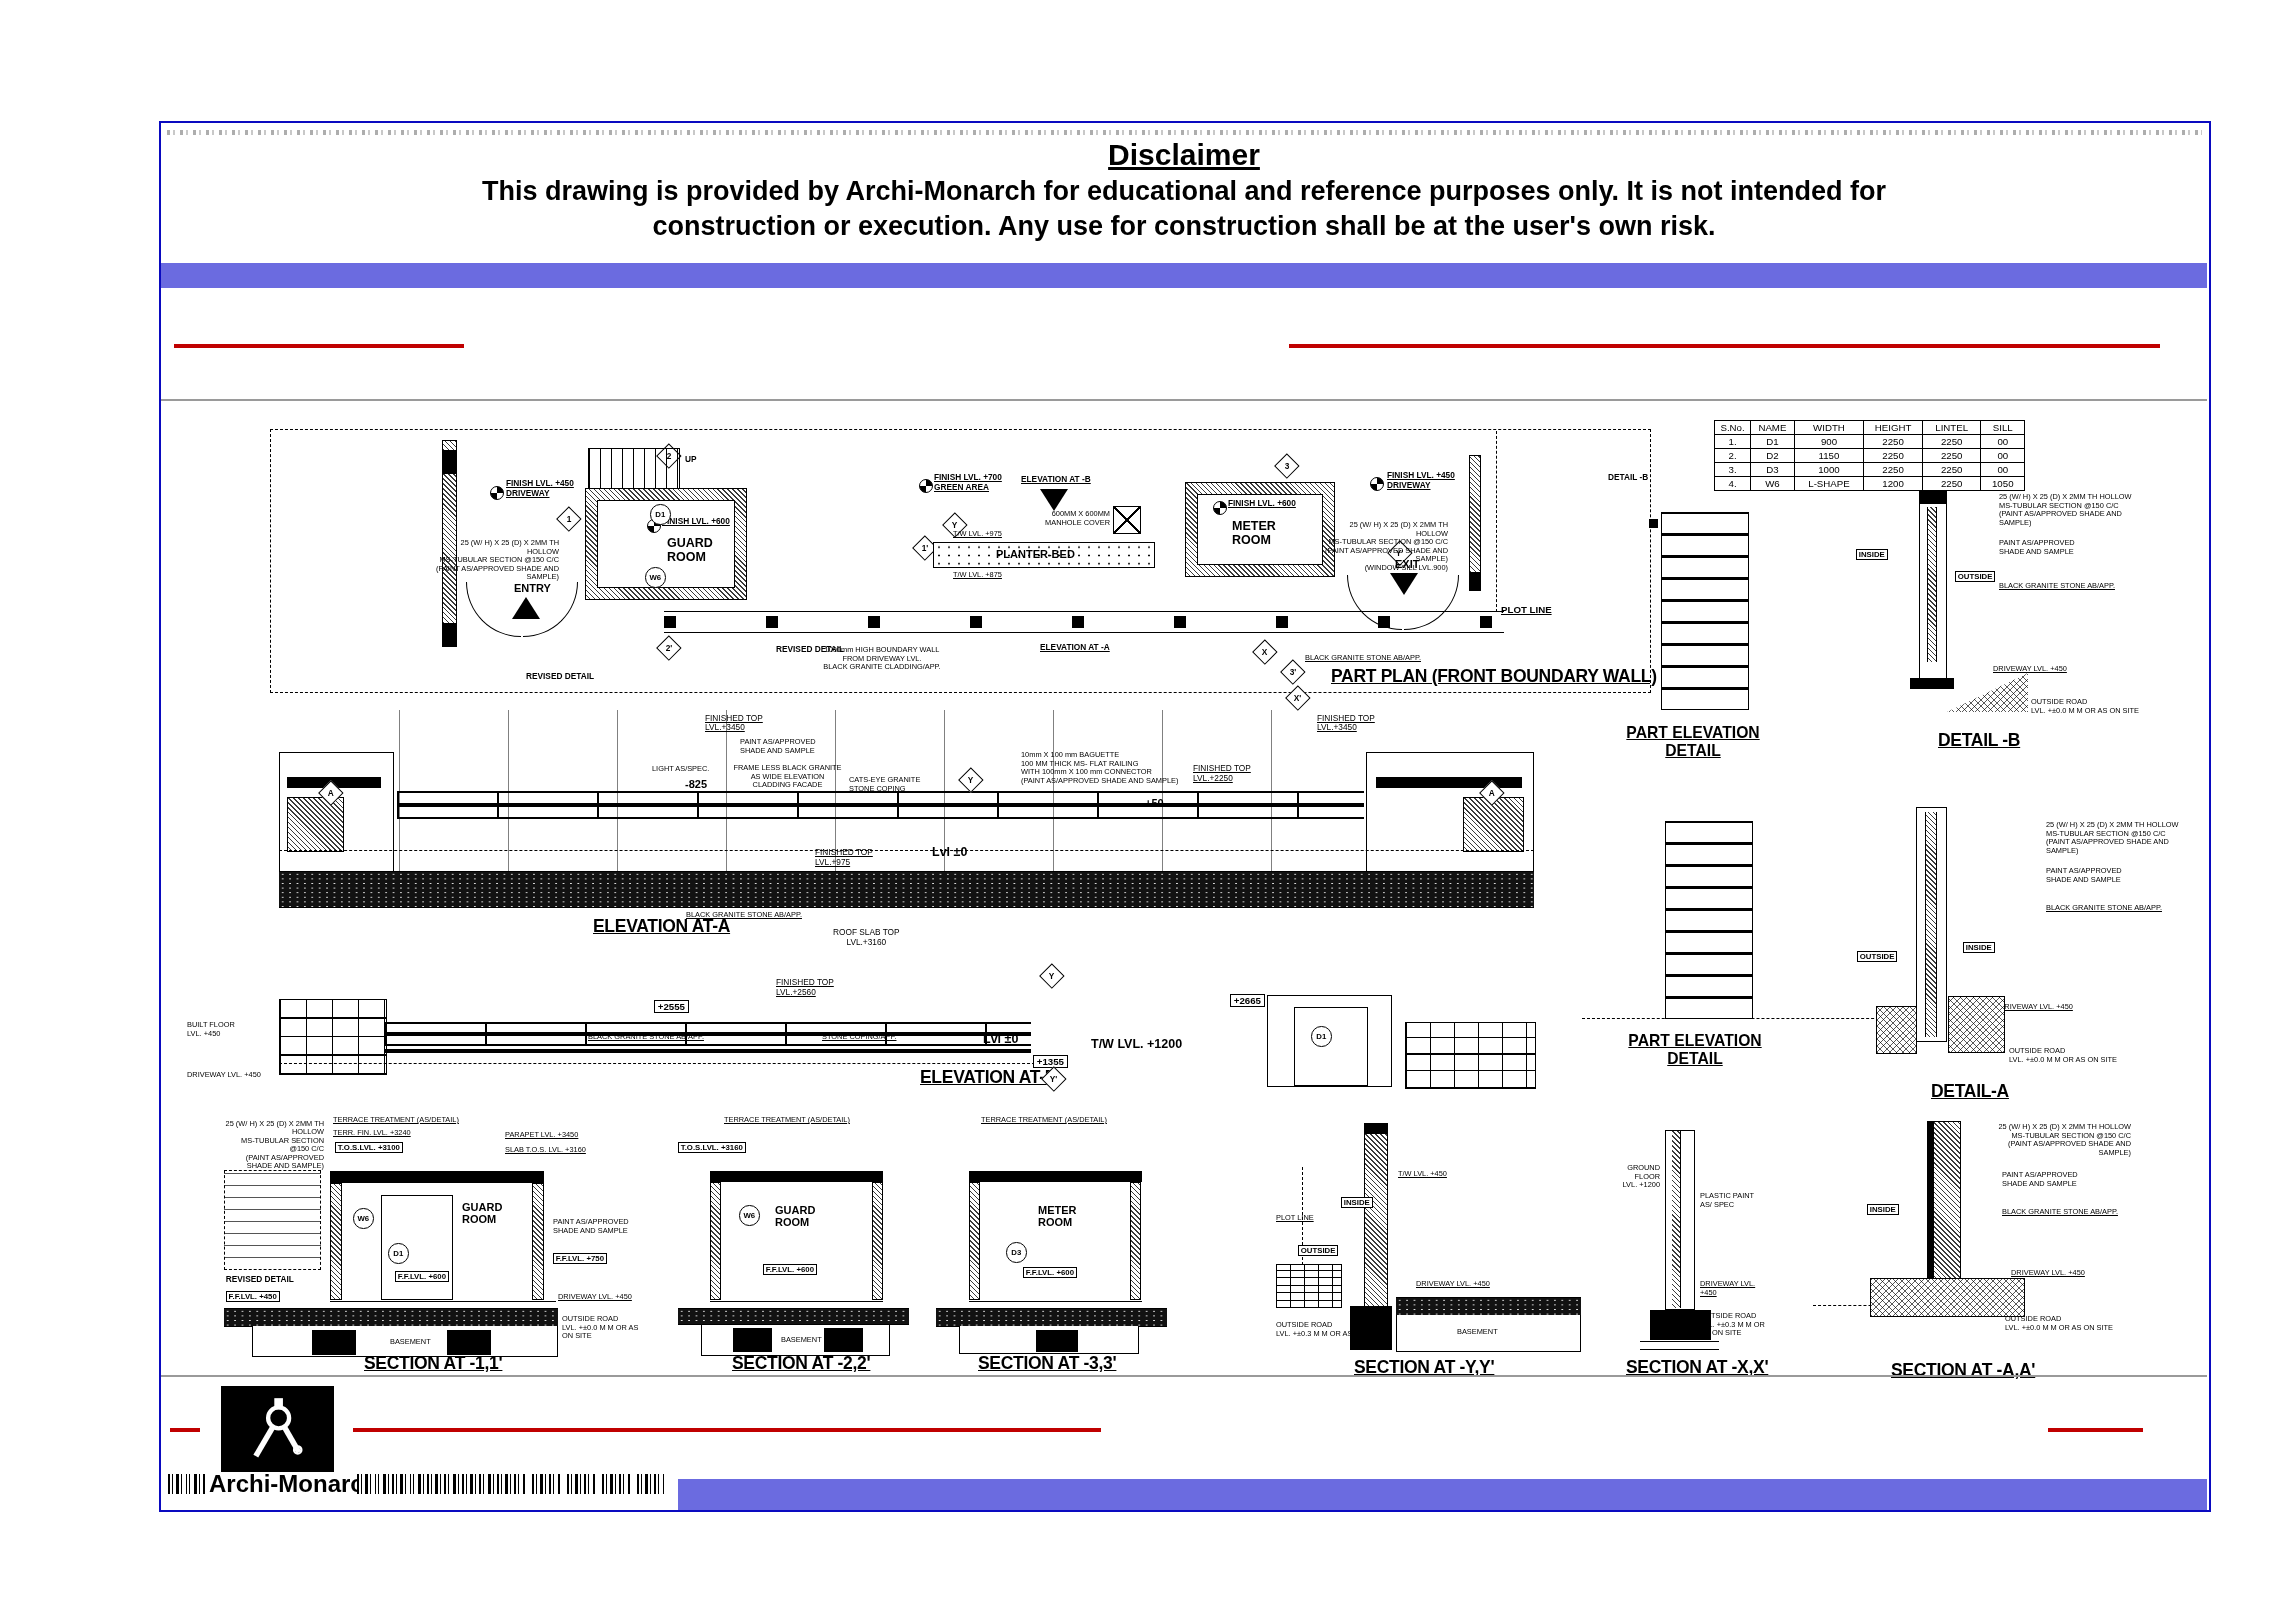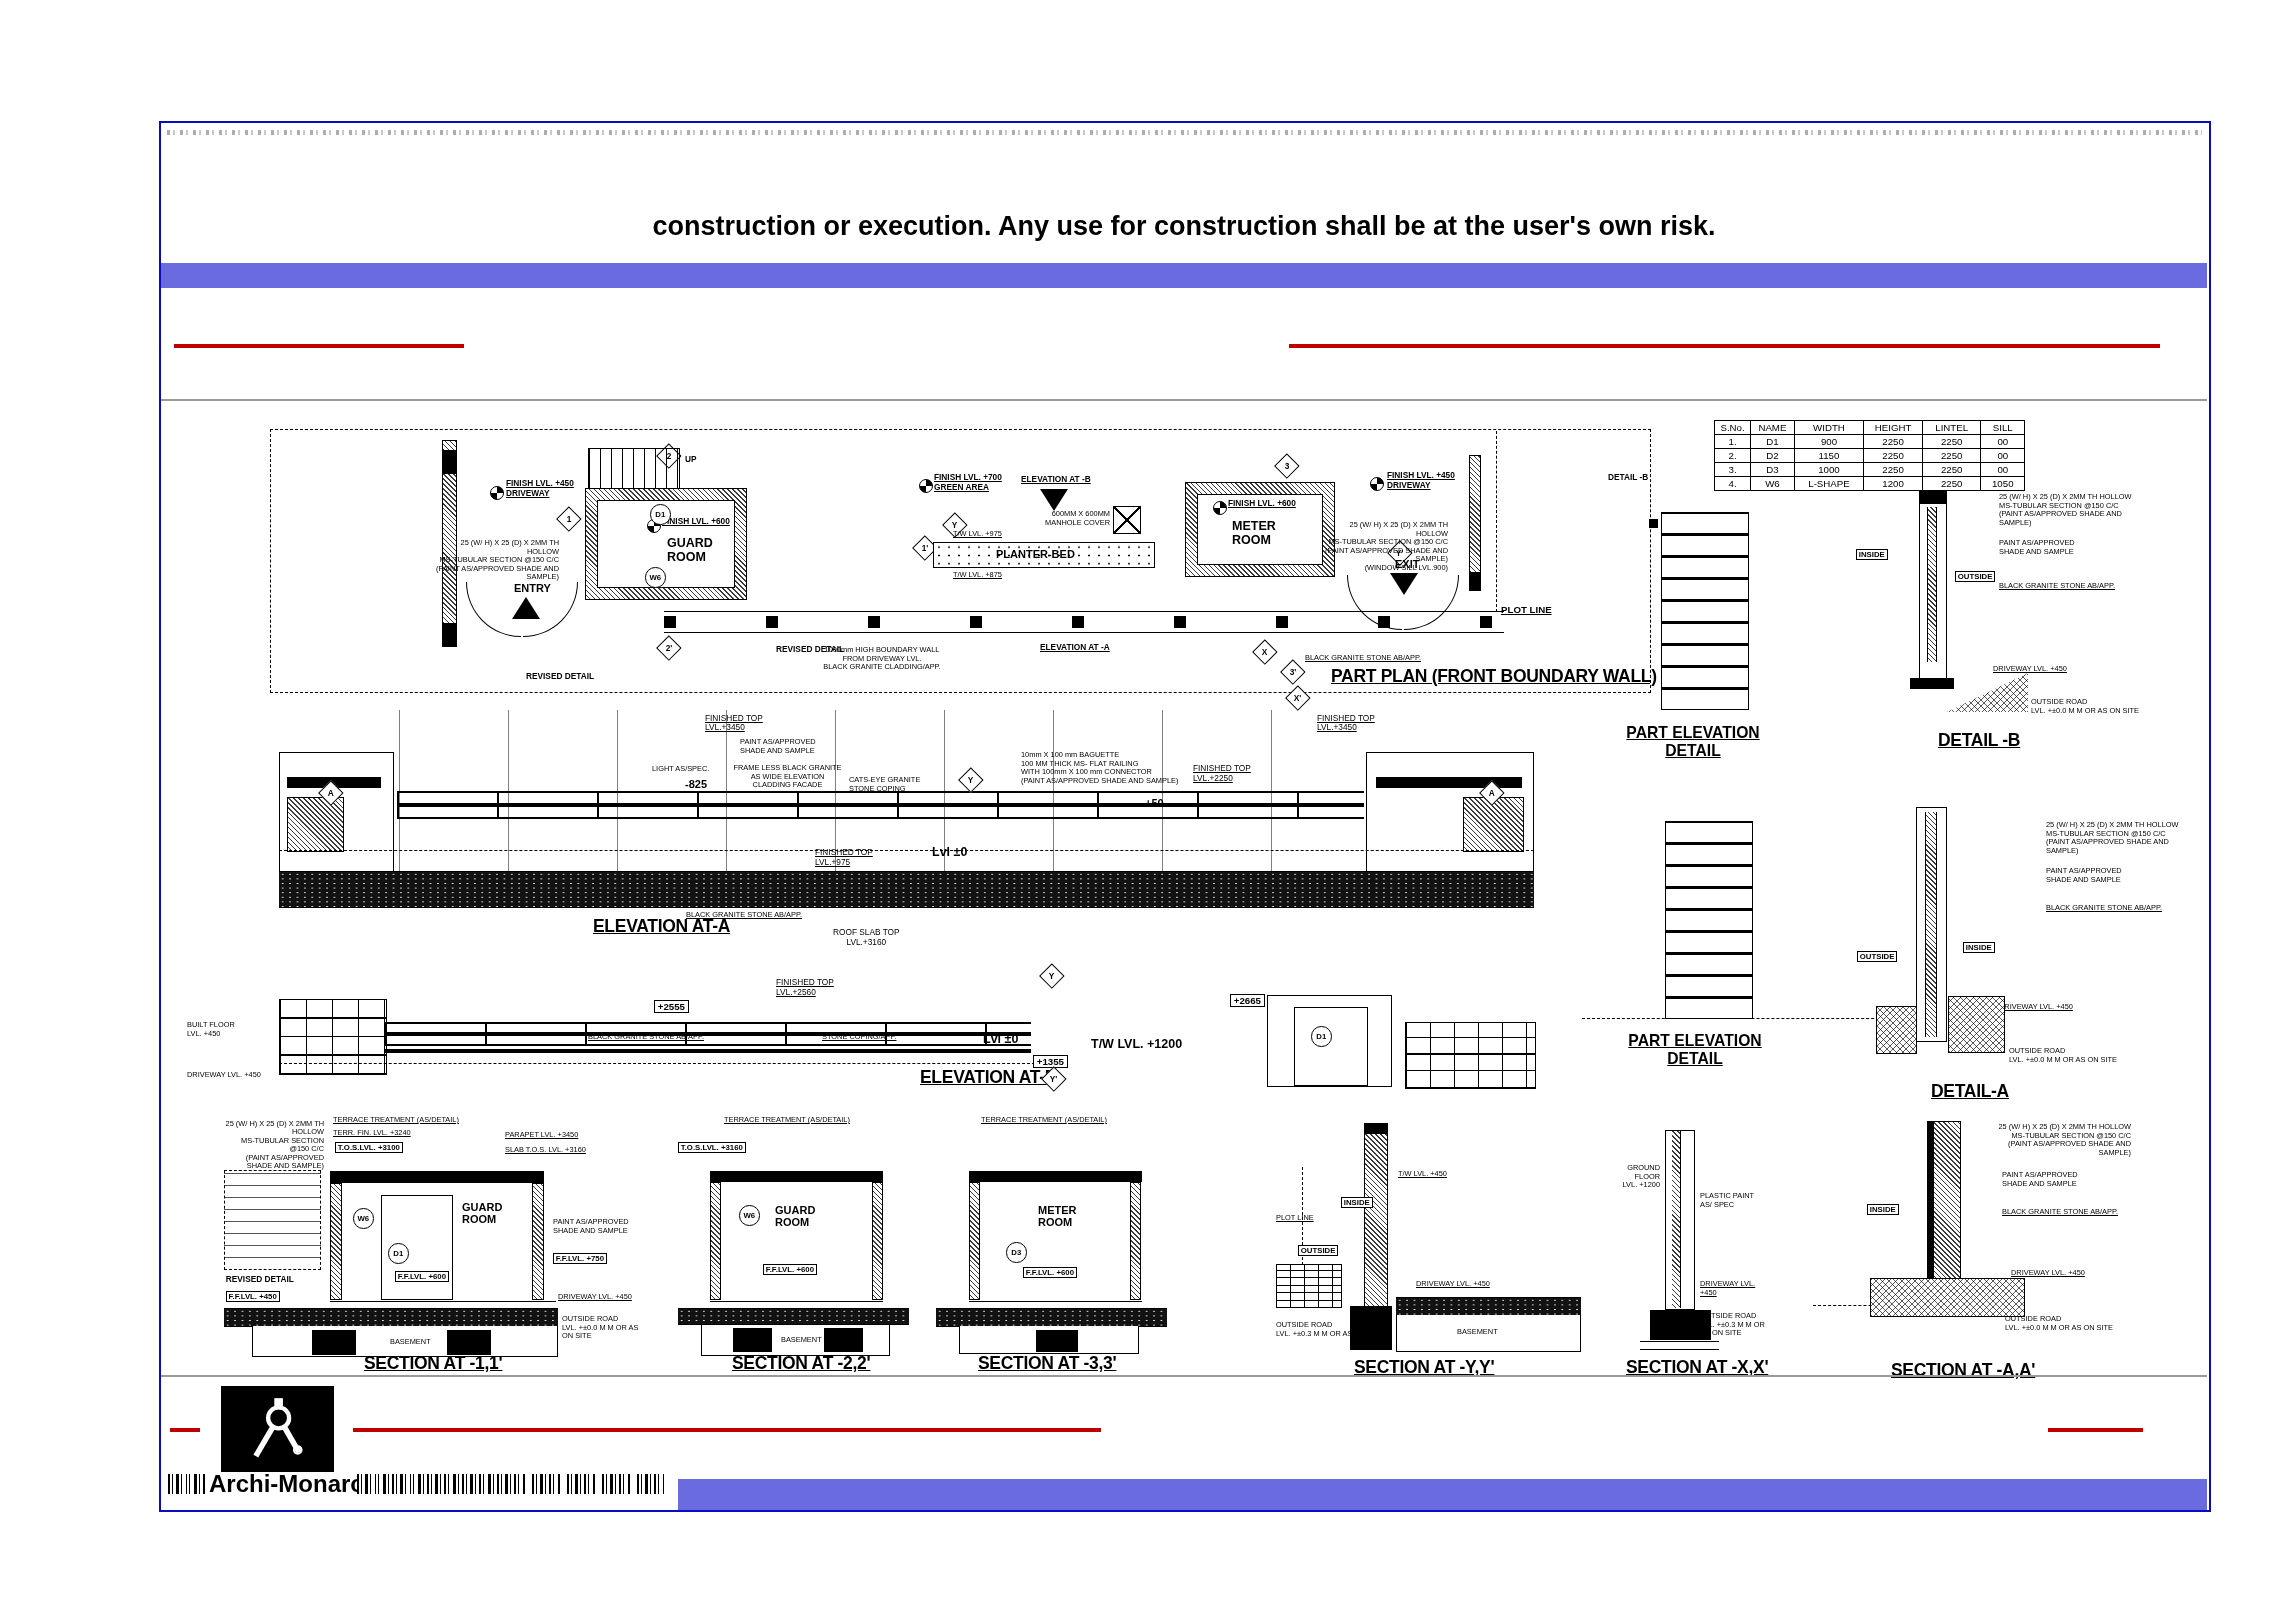--- a/index.html
+++ b/index.html
@@ -48,20 +48,22 @@
   .sheet-title{font-size:31px;font-weight:bold;white-space:nowrap;}
 </style>
 </head>
 <body>
 
 <div id="stage">
  <div class="sheet">
 
   <div class="a noise" style="left:5.5px;top:7.4px;width:2035px;"></div>
 
+  <div class="a disc-title" style="left:0;top:14.8px;width:2046px;">Disclaimer</div>
+  <div class="a disc-line" style="left:0;top:51px;width:2046px;">This drawing is provided by Archi-Monarch for educational and reference purposes only. It is not intended for</div>
   <div class="a disc-line" style="left:0;top:86px;width:2046px;">construction or execution. Any use for construction shall be at the user's own risk.</div>
 
   <div class="a bluebar" style="left:0;top:140px;width:2046px;height:25px;"></div>
 
   <div class="a redline" style="left:13px;top:221px;width:290px;"></div>
   <div class="a redline" style="left:1128px;top:221px;width:871px;"></div>
 
   <div class="a rule" style="left:0;top:276px;width:2046px;"></div>
 
   <div class="a" id="draw" style="left:0;top:278px;width:2052px;height:975px;">

